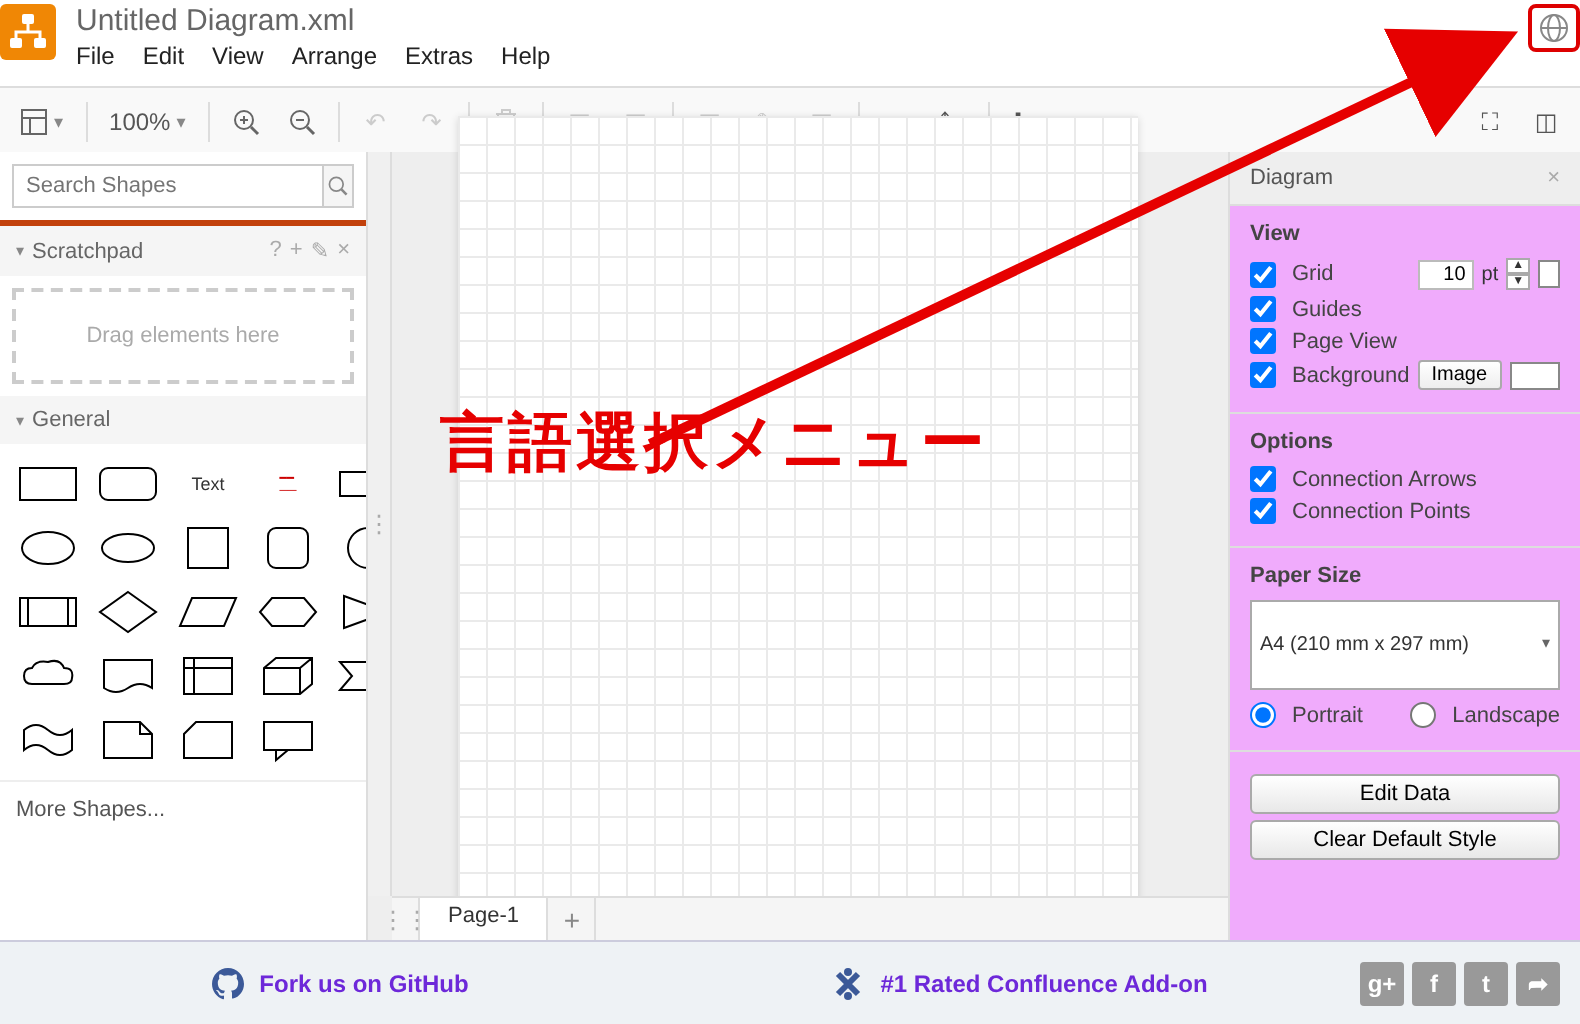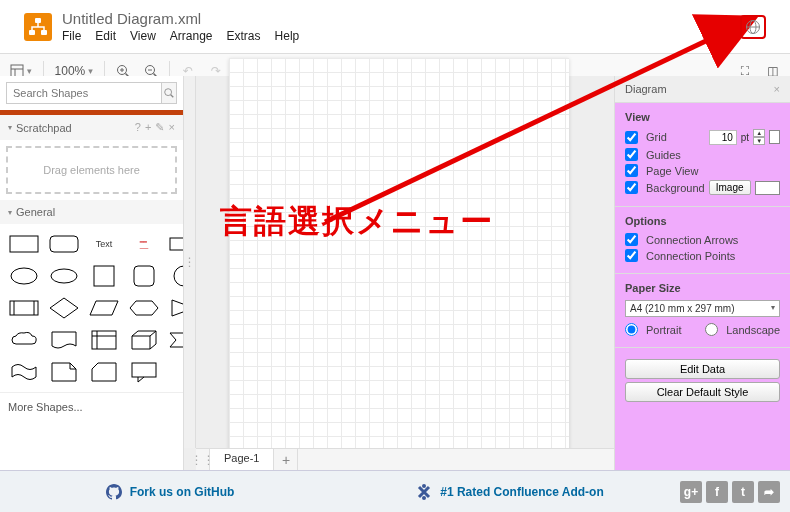--- a/index.html
+++ b/index.html
@@ -1,39 +1,39 @@
 <!DOCTYPE html>
 <html><head>
 <meta charset="utf-8">
 <style>
 * { margin: 0; padding: 0; box-sizing: border-box; font-family: Arial, sans-serif; }
 body { width: 790px; height: 512px; background: #fff; overflow: hidden; position: relative; font-size: 12px; color: #333; }
 
 
-.titlebar { display: flex; align-items: center; height: 54px; padding: 2px 24px; border-bottom: 1px solid #ddd; }
+.titlebar { display: flex; align-items: flex-start; height: 44px; padding: 2px 0; border-bottom: 1px solid #ddd; }
 .logo { width: 28px; height: 28px; background: #f08705; border-radius: 3px; display: flex; align-items: center; justify-content: center; margin-right: 10px; }
 .logo svg { width: 20px; height: 20px; }
 .title-menu { display: flex; flex-direction: column; }
 .title { font-size: 15px; color: #666; margin-bottom: 2px; }
 .menubar { display: flex; gap: 14px; }
 .menubar span { font-size: 12px; cursor: pointer; color: #222; }
 .globe-btn { margin-left: auto; width: 26px; height: 24px; border: 2px solid #d00; border-radius: 4px; display: flex; align-items: center; justify-content: center; cursor: pointer; position: relative; z-index: 20; }
 
 
 .toolbar { height: 34px; background: #f9f9f9; border-bottom: 1px solid #ddd; display: flex; align-items: center; padding: 0 4px; gap: 2px; }
 .tbtn { width: 26px; height: 26px; display: flex; align-items: center; justify-content: center; cursor: pointer; color: #555; border-radius: 2px; }
 .tbtn.disabled { color: #ccc; }
 .tsep { width: 1px; height: 20px; background: #ddd; margin: 0 3px; }
 .tsel { display: flex; align-items: center; padding: 0 6px; font-size: 12px; color: #555; cursor: pointer; }
 .tsel-after::after { content: "▾"; font-size: 9px; margin-left: 3px; color: #888; }
 .spacer { flex: 1; }
 
 
 .left { position: absolute; left: 0; top: 76px; bottom: 42px; width: 184px; border-right: 1px solid #ddd; background: #fff; overflow-y: auto; }
-.search { display: flex; padding: 6px; border-bottom: 5px solid #c2410c; }
+.search { display: flex; padding: 6px; border-bottom: 3px solid #c2410c; }
 .search input { flex: 1; border: 1px solid #ccc; padding: 4px 6px; font-size: 11px; color: #888; border-right: none; }
 .search-btn { width: 24px; border: 1px solid #ccc; background: #f5f5f5; display: flex; align-items: center; justify-content: center; cursor: pointer; }
 .section-hdr { display: flex; align-items: center; padding: 6px 8px; font-size: 11px; color: #666; background: #f5f5f5; cursor: pointer; }
 .section-hdr::before { content: "▾"; font-size: 8px; margin-right: 4px; color: #888; }
 .scratch-icons { margin-left: auto; display: flex; gap: 4px; color: #aaa; font-size: 11px; }
 .scratch-body { margin: 6px; border: 2px dashed #ccc; padding: 16px 0; text-align: center; font-size: 11px; color: #aaa; }
 .shapes { padding: 6px; display: grid; grid-template-columns: repeat(6, 1fr); gap: 4px; }
 .shape { width: 36px; height: 28px; display: flex; align-items: center; justify-content: center; cursor: pointer; }
 .shape svg { width: 32px; height: 24px; }
 .more-shapes { padding: 8px; border-top: 1px solid #eee; font-size: 11px; color: #555; cursor: pointer; }
@@ -53,27 +53,27 @@
 .panel-hdr .close { margin-left:auto; color:#aaa; cursor:pointer; }
 .panel-section { padding: 8px 10px; border-bottom: 1px solid #ddd; }
 .panel-section .heading { font-weight: bold; margin-bottom: 6px; color:#444; }
 .row { display: flex; align-items: center; margin: 3px 0; gap: 4px; }
 .row label { flex: 1; color:#444; }
 .row input[type=text] { width: 40px; border: 1px solid #bbb; padding: 1px 3px; font-size: 10px; text-align:right;margin-left:38px; }
 .stepper { display:flex; flex-direction:column; }
 .stepper span { font-size:6px; line-height:6px; border:1px solid #aaa; padding:0 2px; cursor:pointer; background:#fff; }
 .swatch { width: 28px; height: 14px; border: 1px solid #888; background: #fff; cursor: pointer; }
 .btn-small { border: 1px solid #aaa; background: linear-gradient(#fff,#eee); padding: 1px 6px; font-size: 10px; cursor: pointer; border-radius:2px; }
-.select { width: 100%; border: 1px solid #aaa; padding: 2px 4px; font-size: 10px; background: #fff; cursor: pointer; display:flex; }
+.select { width: 100%; border: 1px solid #aaa; padding: 16px 4px; font-size: 10px; background: #fff; cursor: pointer; display:flex; }
 .select::after { content:"▾"; margin-left:auto; font-size:8px; color:#666;}
 .btn-wide { display:block; width: 100%; border: 1px solid #aaa; background: linear-gradient(#fff,#e8e8e8); padding: 3px; font-size: 11px; cursor: pointer; border-radius:3px; margin:3px 0; text-align:center; }
 
 
 .footer { position: absolute; bottom: 0; left: 0; right: 0; height: 42px; background: #eef2f5; border-top: 1px solid #ccd; display: flex; align-items: center; }
-.footer-item { flex:1; display: flex; align-items: center; justify-content:center; gap: 8px; font-size: 12px; color: #0369a1; font-weight: bold; cursor: pointer; }
+.footer-item { flex:1; display: flex; align-items: center; justify-content:center; gap: 8px; font-size: 12px; color: #6d28d9; font-weight: bold; cursor: pointer; }
 .social { display: flex; gap: 4px; padding-right: 10px; }
 .social-btn { width: 22px; height: 22px; background: #999; color: #fff; display: flex; align-items: center; justify-content: center; font-size: 12px; font-weight: bold; cursor: pointer; border-radius:2px; }
 
 
 .arrow { position: absolute; left: 240px; top: 12px; width: 530px; height: 220px; pointer-events: none; z-index: 15; }
 .annotation { position: absolute; left: 220px; top: 200px; font-size: 32px; font-weight: bold; color: #e60000; letter-spacing: 2px; z-index: 15; pointer-events: none; }
 
 input[type=checkbox], input[type=radio] { margin-right: 4px; }
 </style>
 </head>

